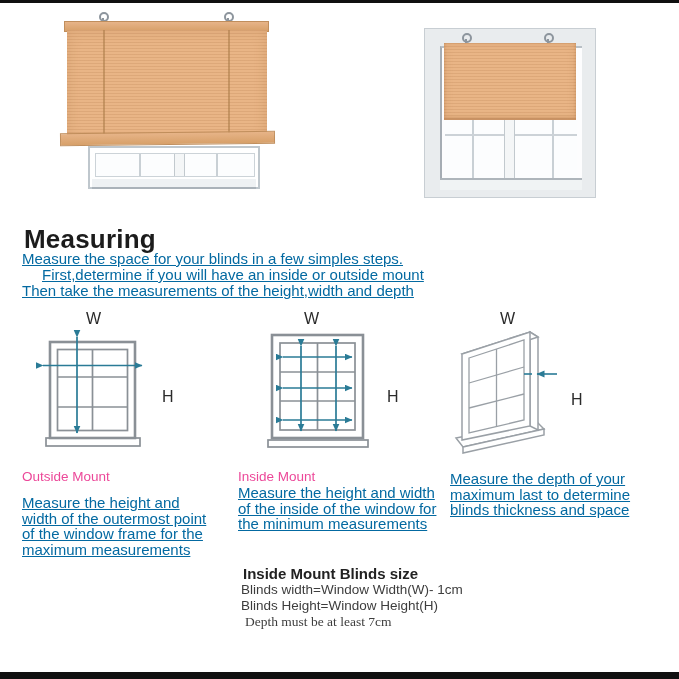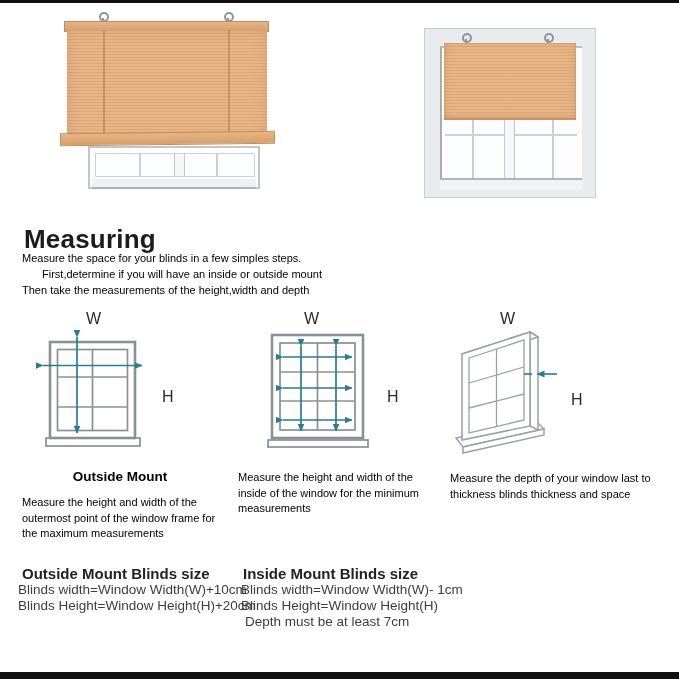--- a/index.html
+++ b/index.html
@@ -26,22 +26,22 @@
   .mull-h{position:absolute;left:0;right:0;height:2px;background:#ccd2d7;}
   .divider{position:absolute;top:0;bottom:0;background:#f4f6f7;border-left:1px solid #c2c9ce;border-right:1px solid #c2c9ce;}
   .sillL{position:absolute;background:#eef1f3;border-bottom:2px solid #aab2b9;}
 
   .frameR{background:#e9ecee;border:1px solid #c8ced3;box-sizing:border-box;}
   .revealR{position:absolute;background:#fdfdfe;border-left:2px solid #a6adb4;border-top:2px solid #b9c0c6;box-sizing:border-box;}
   .bottomR{position:absolute;background:#f0f3f4;border-top:2px solid #aeb5bb;box-sizing:border-box;}
 
   
   .h-title{font-size:26px;font-weight:600;color:#1c1c1c;letter-spacing:.2px;}
-  .body-txt{font-size:11px;line-height:15.5px;color:#000000;}
-  .col-title{font-size:13.5px;font-weight:700;color:#000000;text-align:center;}
+  .body-txt{font-size:15px;line-height:15.5px;color:#0369a1;text-decoration:underline;}
+  .col-title{font-size:13.5px;font-weight:400;color:#ec4899;}
   .size-title{font-size:15px;font-weight:700;color:#222;}
   .size-line{font-size:13.5px;line-height:16px;color:#3d3d3d;white-space:nowrap;}
   .wh{position:absolute;font-size:16px;color:#2b2b2b;}
 
   .diagram{position:absolute;width:200px;height:152px;}
   .diagram svg{position:absolute;left:0;top:0;}
 </style>
 </head>
 <body>
 
@@ -177,29 +177,25 @@
       <line x1="84" y1="66" x2="92" y2="66" stroke-width="1.6" stroke="#2a7b96"></line>
       <line x1="117" y1="66" x2="97" y2="66" stroke-width="1.6" marker-end="url(#m3)" stroke="#2a7b96"></line>
     </svg>
   </div>
 
   <div class="abs" style="left:22px;top:469px;width:196px;">
     <div class="col-title">Outside Mount</div>
     <div class="body-txt" style="margin-top:11px;">Measure the height and width of the outermost point of the window frame for the maximum measurements</div>
   </div>
   <div class="abs" style="left:238px;top:469px;width:206px;">
+    <div class="col-title">Inside Mount</div>
     <div class="body-txt" style="margin-top:1px;">Measure the height and width of the inside of the window for the minimum measurements</div>
   </div>
-  <div class="abs body-txt" style="left:450px;top:471px;width:216px;">Measure the depth of your window last to thickness blinds thickness and space</div>
-
-  <div class="abs" style="left:18px;top:565px;">
-    <div class="size-title" style="margin-left:4px;">Outside Mount Blinds size</div>
-    <div class="size-line">Blinds width=Window Width(W)+10cm</div>
-    <div class="size-line">Blinds Height=Window Height(H)+20cm</div>
-  </div>
+  <div class="abs body-txt" style="left:450px;top:471px;width:216px;">Measure the depth of your maximum last to determine blinds thickness and space</div>
+
   <div class="abs" style="left:241px;top:565px;">
     <div class="size-title" style="margin-left:2px;">Inside Mount Blinds size</div>
     <div class="size-line">Blinds width=Window Width(W)- 1cm</div>
     <div class="size-line">Blinds Height=Window Height(H)</div>
-    <div class="size-line" style="margin-left:4px;">Depth must be at least 7cm</div>
+    <div class="size-line" style="margin-left:4px;font-family:Liberation Serif, serif;">Depth must be at least 7cm</div>
   </div>
 
 </div>
 
 </body></html>

